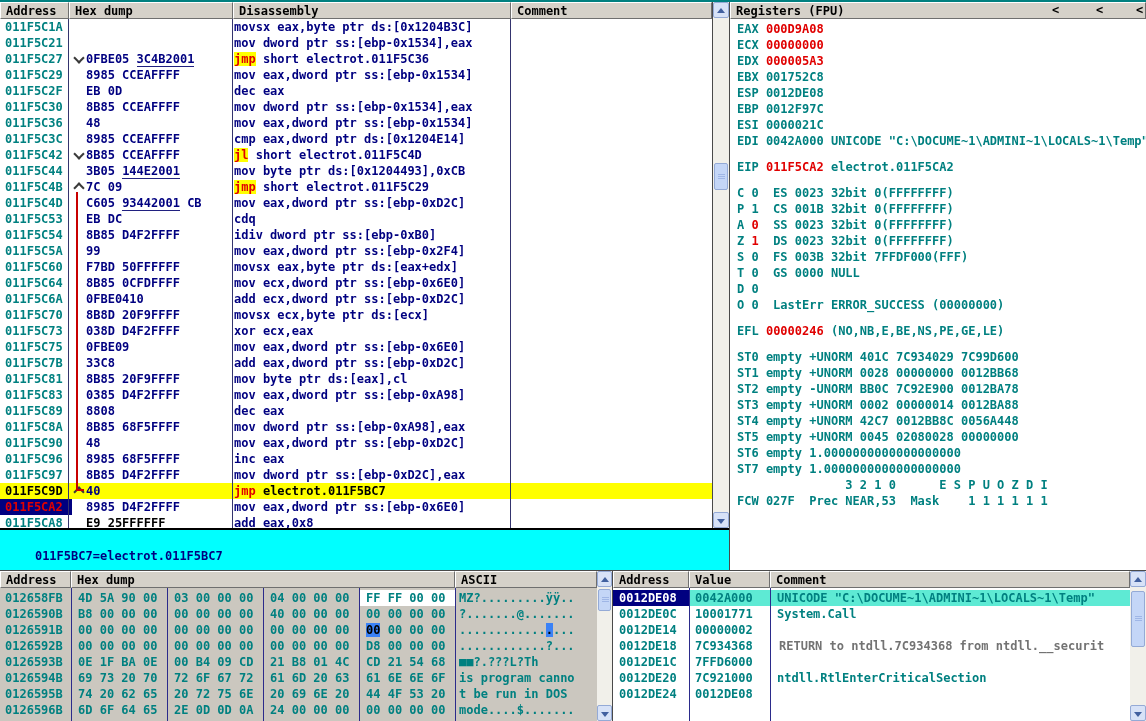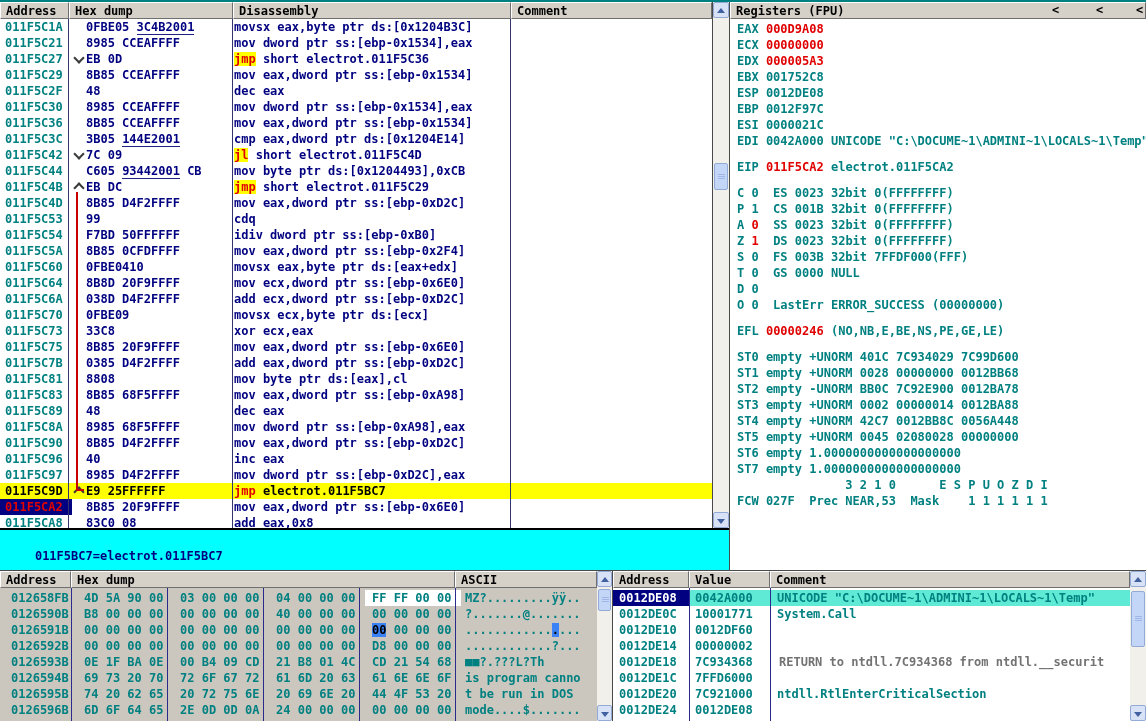--- a/index.html
+++ b/index.html
@@ -14,21 +14,21 @@
          border-right:1px solid #6F6F6F;border-bottom:1px solid #6F6F6F;
          padding:0 0 0 5px;white-space:pre;overflow:hidden;flex:none;}
   .hfill{flex:1;}
 
   
   .disasm-pane{position:absolute;left:0;top:2px;width:712px;height:526px;background:#FFF;overflow:hidden;}
   .drows{position:absolute;left:0;top:17px;right:0;bottom:0;overflow:hidden;}
   .drow{display:flex;height:16px;white-space:pre;}
   .c-addr{flex:none;width:72px;box-sizing:border-box;padding-left:5px;color:#008080;}
   .c-mark{flex:none;width:14px;display:flex;align-items:center;justify-content:center;}
-  .c-hex{flex:none;width:148px;color:#000080;}
+  .c-hex{flex:none;width:148px;color:#000080;margin-top:32px;}
   .c-txt{flex:none;width:278px;color:#000080;}
   .c-com{flex:1;}
   .ul{border-bottom:1px solid #202080;}
   .mn{color:#E00000;background:#FFFF00;}
   .sel{background:#FFFF00;}
   .sel .c-addr,.sel .c-hex,.sel .c-txt{color:#000;}
   .eip .c-addr{background:#000080;color:#E00000;}
   .chev{width:6px;height:6px;}
   .chev.dn{border-left:2px solid #3a3a3a;border-bottom:2px solid #3a3a3a;transform:rotate(-45deg);margin-top:-2px;}
   .chev.up{border-left:2px solid #3a3a3a;border-top:2px solid #3a3a3a;transform:rotate(45deg);margin-top:2px;}
@@ -58,21 +58,21 @@
   .regs-hdr{position:relative;}
   .regchev{position:absolute;top:0;color:#000;}
   .rlines{position:absolute;left:0;top:19px;right:0;}
   .rline{height:16px;white-space:pre;padding-left:7px;overflow:hidden;}
   .rsp{height:10px;}
   .teal{color:#008080;}
   .red{color:#E00000;}
 
   
   .dump-pane{position:absolute;left:0;top:571px;width:597px;height:150px;background:#CBC7BF;overflow:hidden;}
-  .hrow{display:flex;height:16px;white-space:pre;color:#008080;margin-left:6px;}
+  .hrow{display:flex;height:16px;white-space:pre;color:#008080;}
   .drws{position:absolute;left:0;top:19px;right:0;}
   .d-addr{flex:none;width:71px;box-sizing:border-box;padding-left:5px;}
   .d-g{flex:none;width:96px;box-sizing:border-box;padding-left:7px;}
   .d-g.wsel{background:#FFFFFF;}
   .d-ascii{flex:1;box-sizing:border-box;padding-left:4px;}
   .ylw{background:#3b82f6;color:#000;}
   .ddiv{position:absolute;top:17px;bottom:0;width:1px;background:#2b2b8b;}
 
   
   .stack-pane{position:absolute;left:613px;top:571px;width:533px;height:150px;background:#FFF;overflow:hidden;}
@@ -224,21 +224,20 @@
 
   <div class="stack-pane">
     <div class="hdr" style="margin-right:16px">
       <div class="hcell" style="width:76px">Address</div>
       <div class="hcell" style="width:81px">Value</div>
       <div class="hcell hfill">Comment</div>
     </div>
     <div class="srows">
         <div class="srow stop"><span class="s-addr">0012DE08</span><span class="s-val">0042A000</span><span class="s-com">UNICODE "C:\DOCUME~1\ADMINI~1\LOCALS~1\Temp"</span></div>
         <div class="srow"><span class="s-addr">0012DE0C</span><span class="s-val">10001771</span><span class="s-com">System.Call</span></div>
-        <div class="srow"><span class="s-addr">0012DE10</span><span class="s-val">0012DF60</span><span class="s-com"></span></div>
         <div class="srow"><span class="s-addr">0012DE14</span><span class="s-val">00000002</span><span class="s-com"></span></div>
         <div class="srow"><span class="s-addr">0012DE18</span><span class="s-val">7C934368</span><span class="s-com navy">RETURN to ntdll.7C934368 from ntdll.__securit</span></div>
         <div class="srow"><span class="s-addr">0012DE1C</span><span class="s-val">7FFD6000</span><span class="s-com"></span></div>
         <div class="srow"><span class="s-addr">0012DE20</span><span class="s-val">7C921000</span><span class="s-com">ntdll.RtlEnterCriticalSection</span></div>
         <div class="srow"><span class="s-addr">0012DE24</span><span class="s-val">0012DE08</span><span class="s-com"></span></div>
       </div>
     <div class="sdiv" style="left:76px"></div>
     <div class="sdiv" style="left:157px"></div>
 
     <div class="vscroll" style="left:517px;top:0;height:150px">

